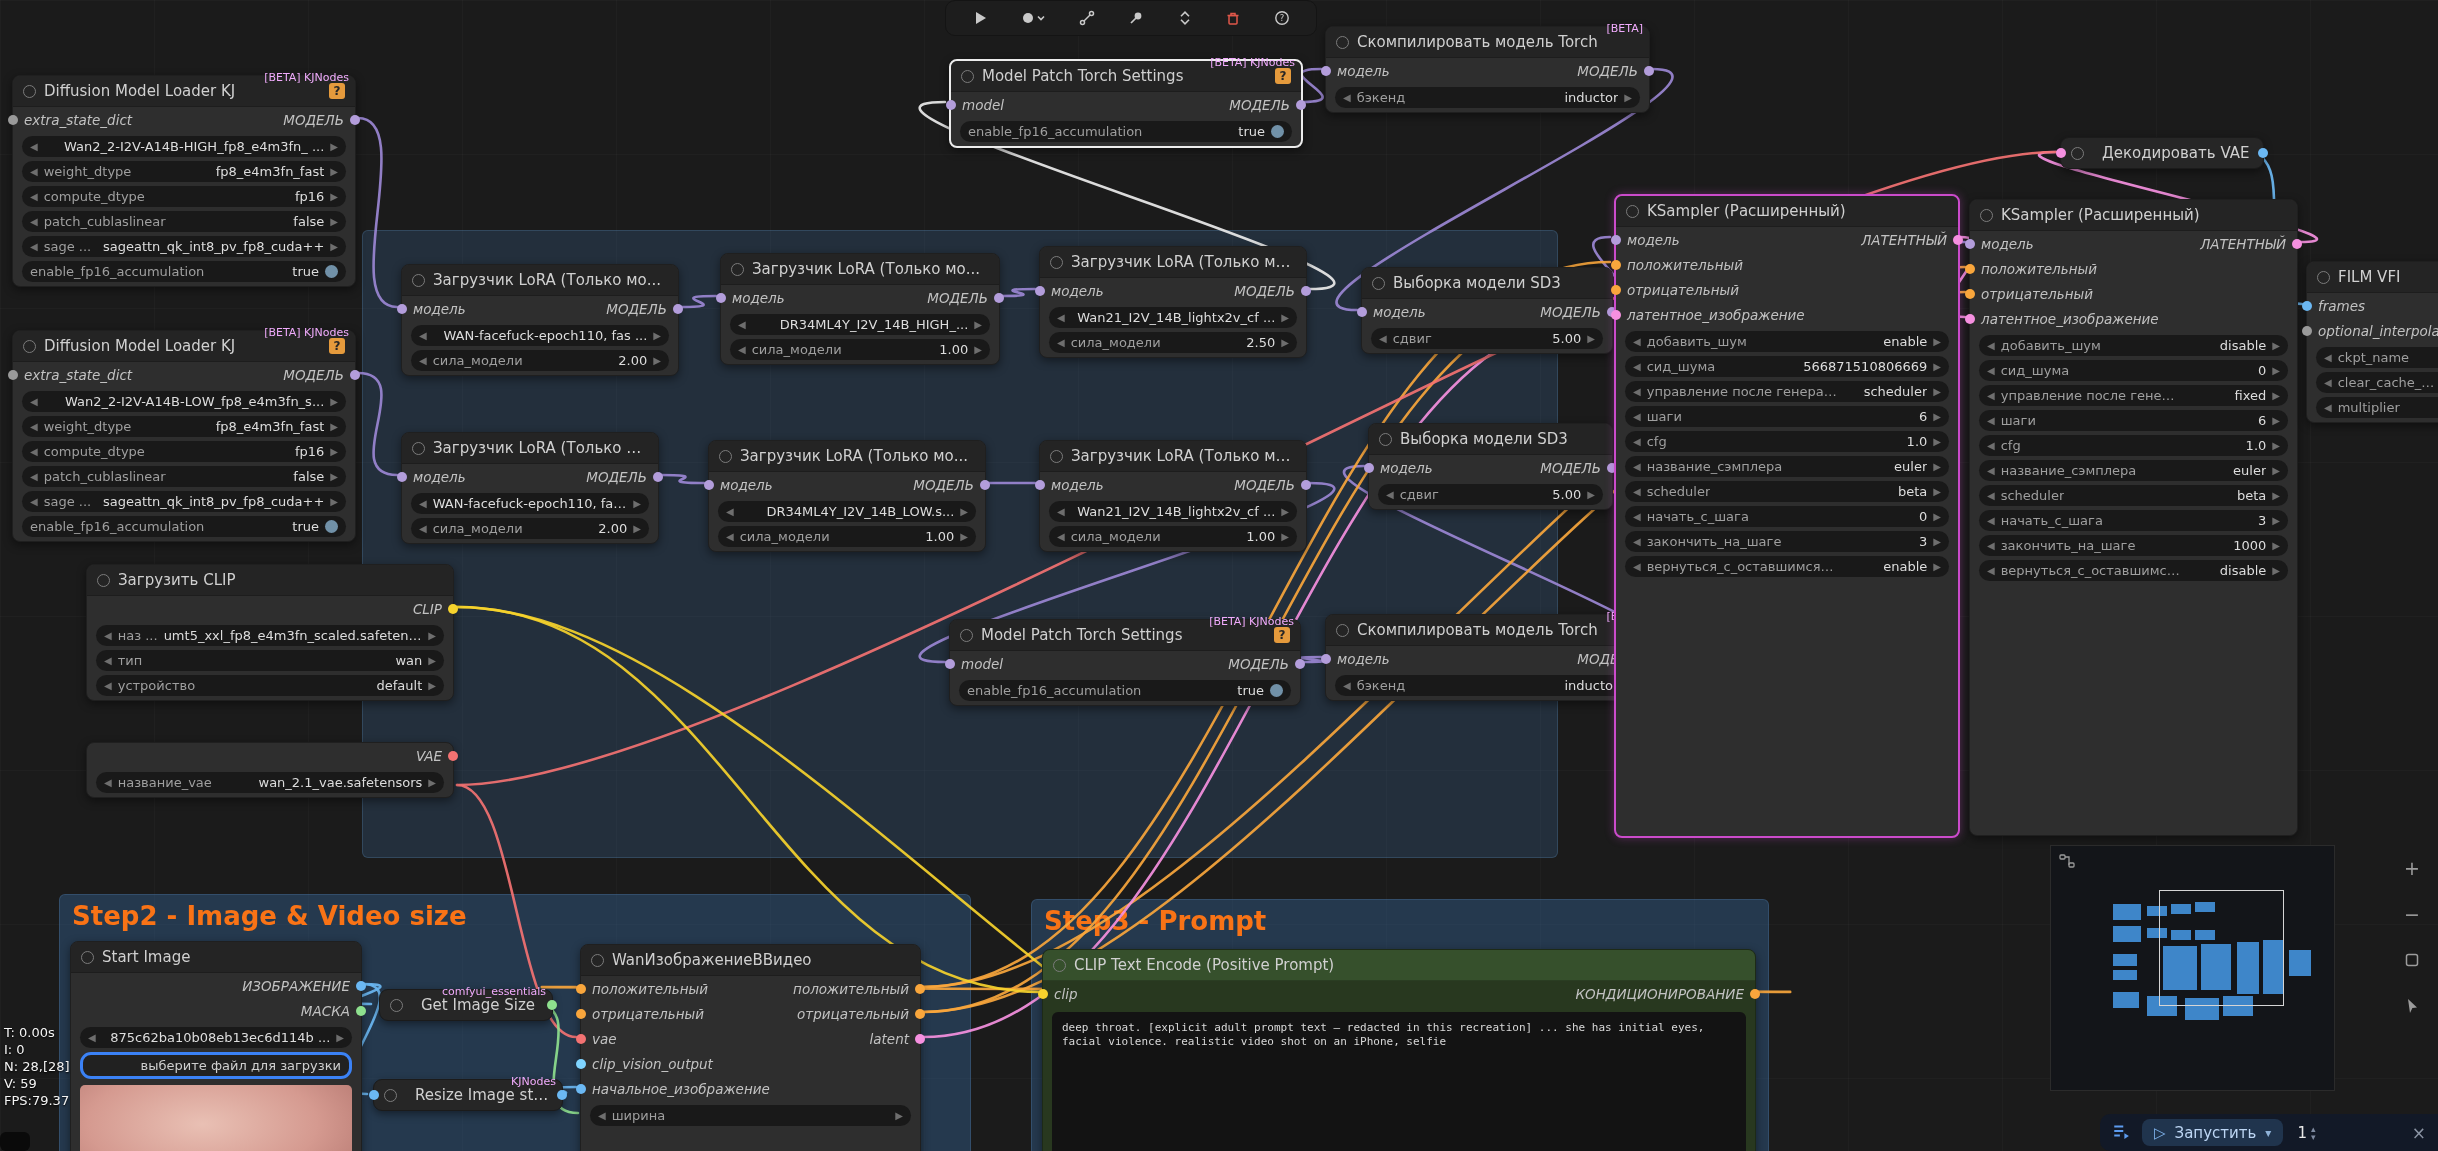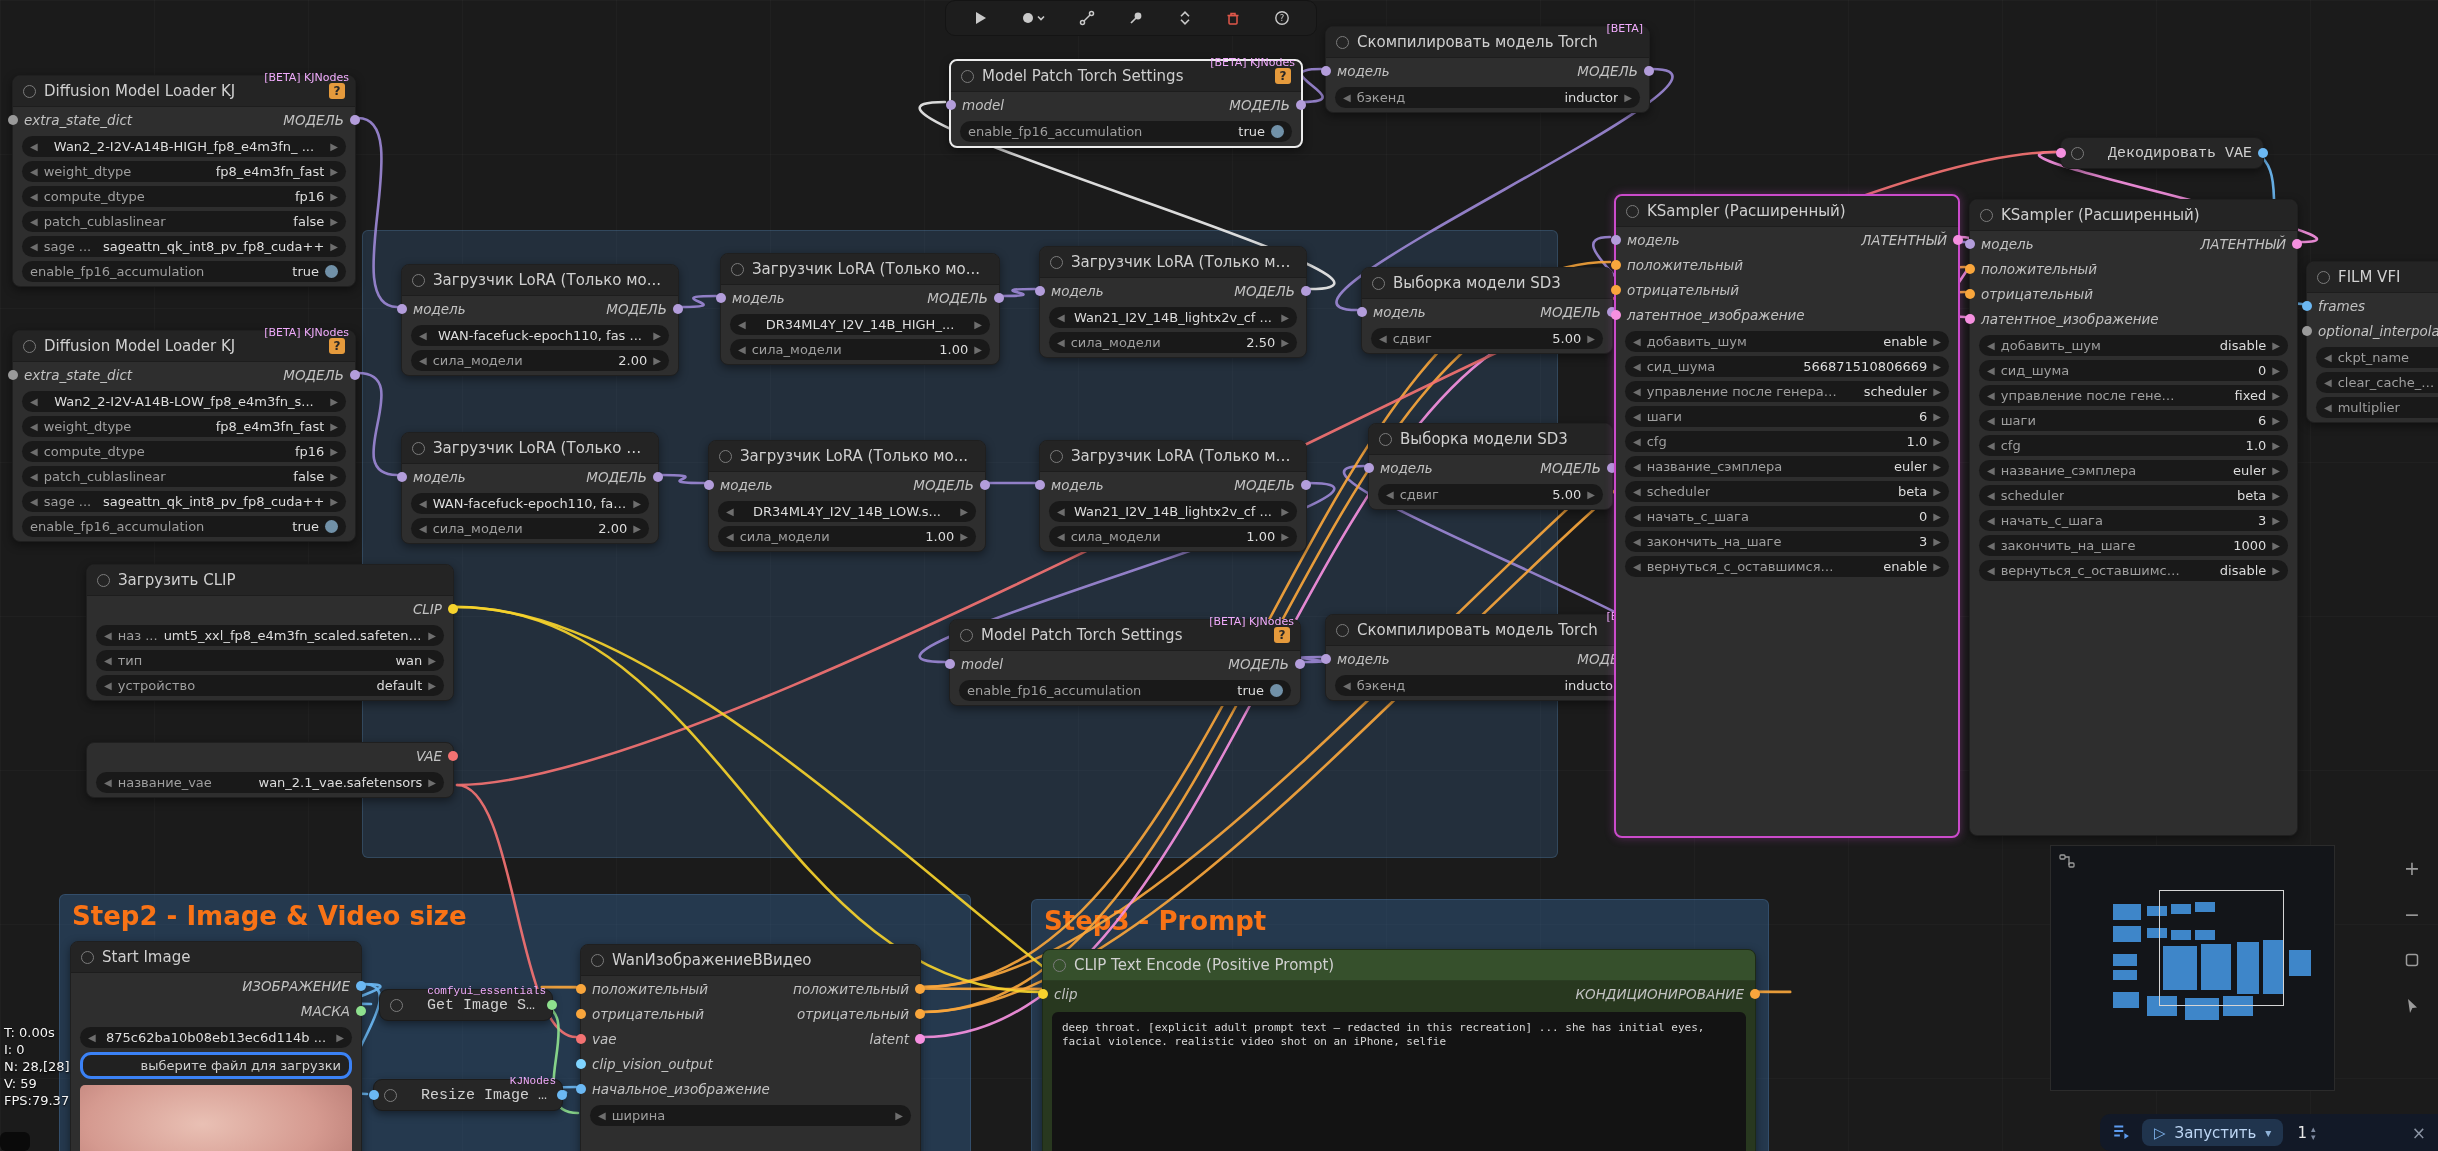--- a/index.html
+++ b/index.html
@@ -36,32 +36,32 @@
   .pt{width:10px;height:10px;border-radius:50%;flex:none;background:transparent;}
   .sin .pt{margin-left:-12px;}
   .sout .pt{margin-right:-12px;}
   .wrow{display:flex;align-items:center;height:21px;margin:4px 9px;background:#191919;border-radius:11px;
         padding:0 8px;gap:6px;font-size:13px;color:#9f9f9f;overflow:hidden;}
   .arr{color:#6e6e6e;font-size:10px;flex:none;}
   .wlabel{white-space:nowrap;overflow:hidden;text-overflow:ellipsis;flex:none;max-width:62%;}
   .wvalue{margin-left:auto;color:#dddddd;white-space:nowrap;overflow:hidden;text-overflow:ellipsis;}
   .knob{display:none;width:13px;height:13px;border-radius:50%;background:#73900f;flex:none;}
   .wrow .knob{background:#7191a8;}
-  .wrow.plain .wvalue{margin-left:0;text-align:center;flex:1;}
+  .wrow.plain .wvalue{margin-left:0;text-align:right;flex:1;}
   .wrow.toggle .knob{display:block;}
   .wrow.button{justify-content:flex-end;border:3px solid #3b82f6;background:#212121;}
   .wrow.button .wvalue{margin:0;flex:none;color:#cfcfcf;}
   .img-preview{margin:6px 9px;height:130px;border-radius:5px;
         background:radial-gradient(120% 120% at 45% 30%,#e9c0b4 0%,#d59a90 35%,#a96a64 68%,#6e4544 100%);}
   .prompt{margin:6px 9px;height:170px;background:#131313;border-radius:6px;padding:9px 10px;color:#d9d9d9;
         font-family:"DejaVu Sans Mono","Liberation Mono",monospace;font-size:11px;line-height:14px;overflow:hidden;}
   
-  .cnode{position:absolute;z-index:3;display:flex;align-items:center;gap:24px;background:#262626;
+  .cnode{position:absolute;z-index:3;display:flex;align-items:center;gap:18px;background:#262626;
         border:1px solid #1b1b1b;border-radius:9px;height:30px;padding:0 10px;color:#cfcfcf;font-size:14px;
-        box-shadow:0 3px 8px rgba(0,0,0,.45);font-family:Liberation Mono, monospace;}
+        box-shadow:0 3px 8px rgba(0,0,0,.45);}
   .cnode .cpt{position:absolute;width:10px;height:10px;border-radius:50%;top:10px;}
   .cnode .cpt.l{left:-5px;}  .cnode .cpt.r{right:-5px;}
   
   .seltb{position:absolute;left:945px;top:0;width:350px;height:34px;z-index:6;background:#1d1d1d;
         border:1px solid #141414;border-radius:10px;display:flex;align-items:center;justify-content:space-around;
         padding:0 10px;}
   .seltb .icn{width:22px;height:22px;display:flex;align-items:center;justify-content:center;border-radius:4px;}
   .minimap{position:absolute;left:2050px;top:845px;width:283px;height:244px;z-index:6;background:#131519;
         border:1px solid #2b2b2b;overflow:hidden;}
   .mm-rect{position:absolute;background:#3e86c9;}

